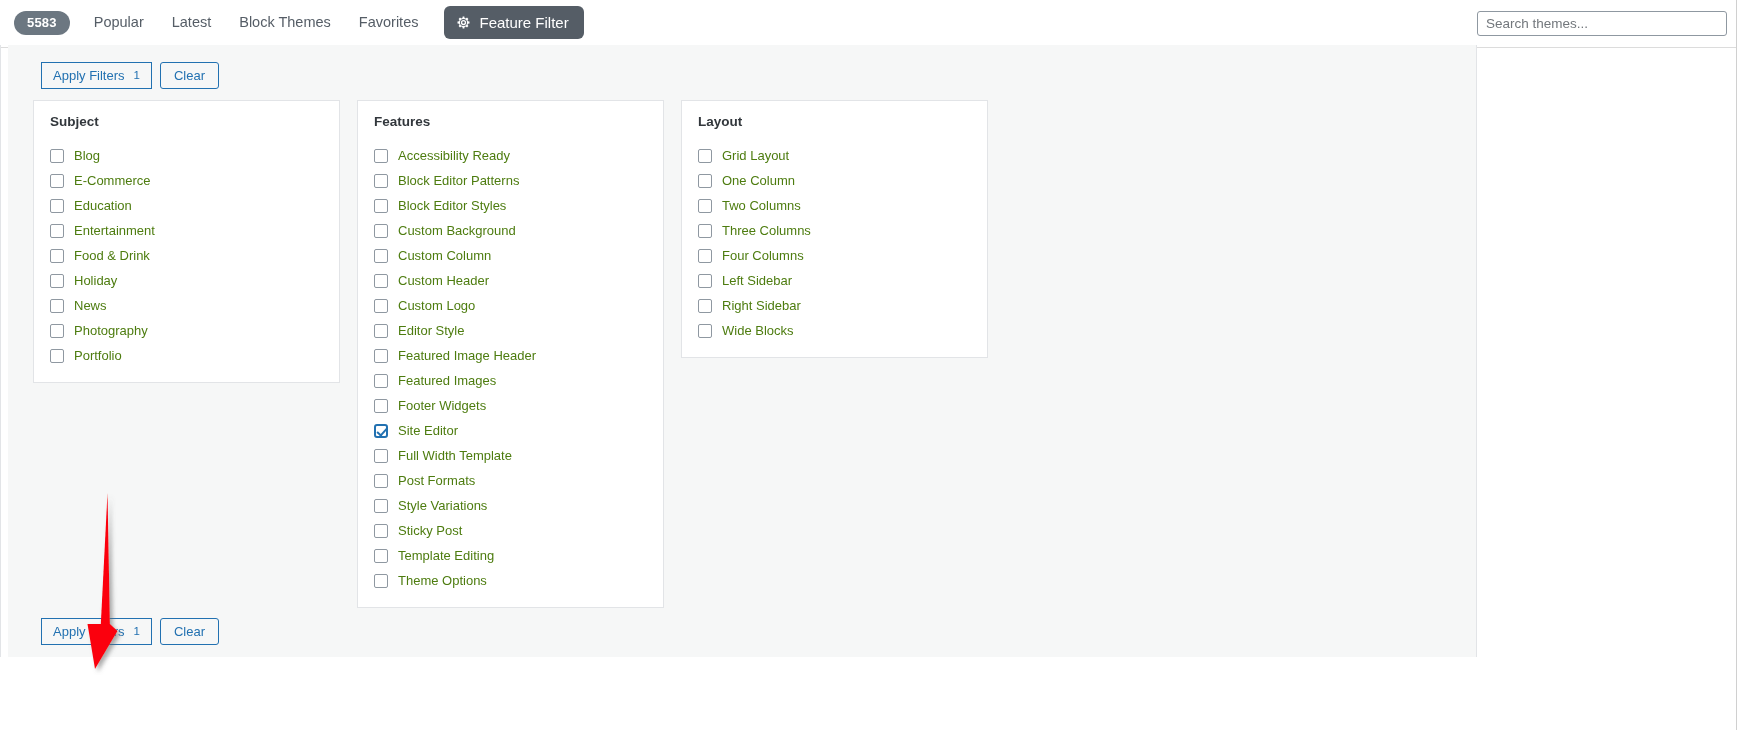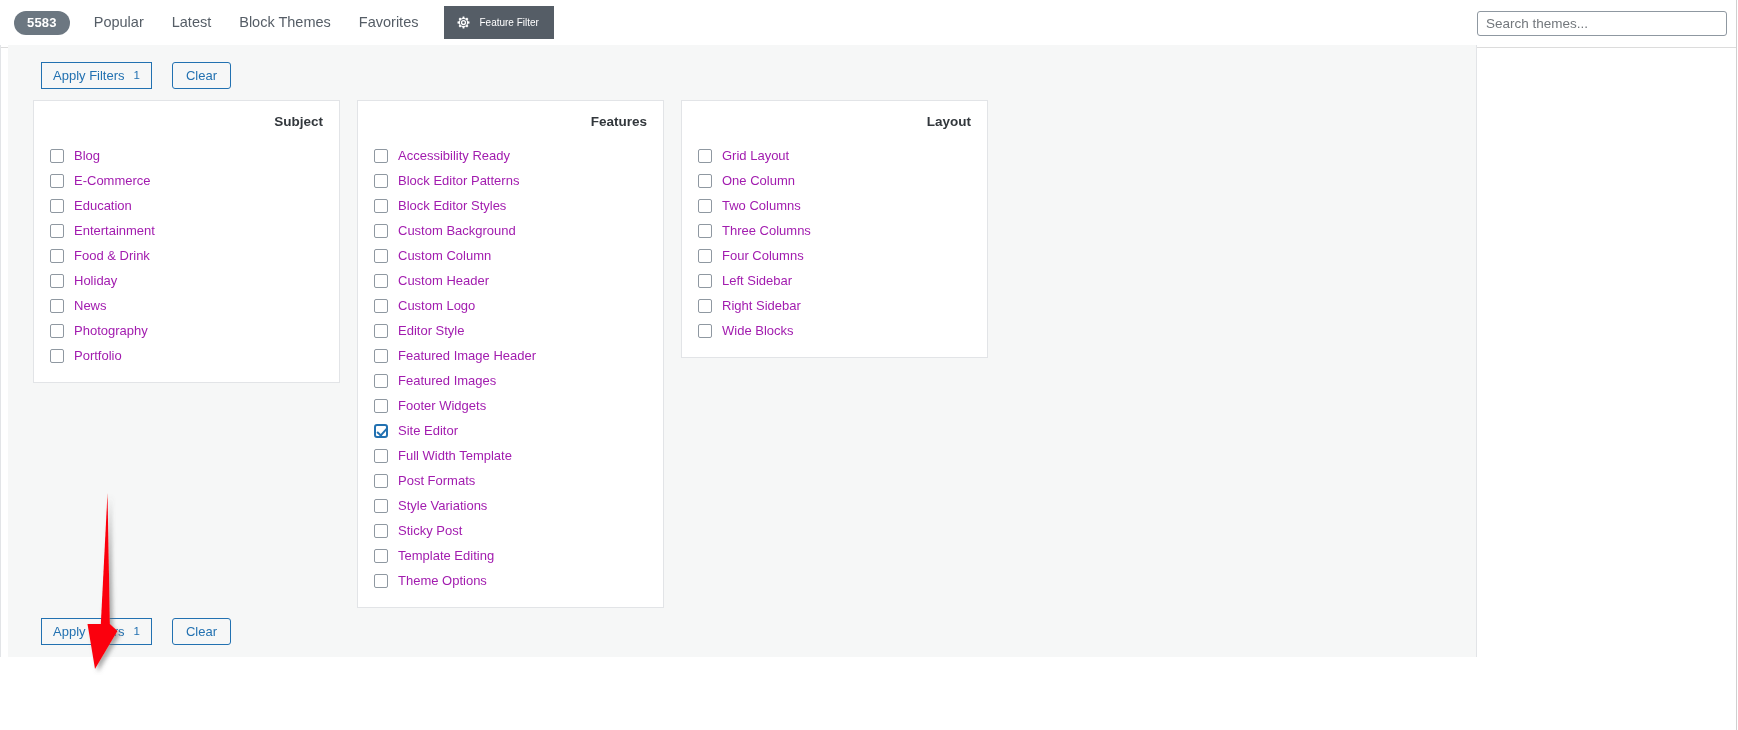--- a/index.html
+++ b/index.html
@@ -50,28 +50,29 @@
     font-size: 14.5px;
     padding: 8px 14px;
     text-decoration: none;
     line-height: 1;
     white-space: nowrap;
   }
   .nav-link:first-of-type { margin-left: 10px; }
   .feature-filter-btn {
     background: #555d66;
     color: #ffffff;
-    font-size: 10px;
+    font-size: 15px;
     padding: 9px 15px 9px 12px;
     display: flex;
     align-items: center;
     gap: 8px;
     margin-left: 12px;
     line-height: 1;
     white-space: nowrap;
+    border-radius: 6px;
   }
   .gear-icon { display: inline-block; width: 15px; height: 15px; }
 
   .search-input {
     position: absolute;
     left: 1477px; top: 11px;
     width: 250px; height: 25px;
     border: 1px solid #8f98a1;
     border-radius: 3px;
     background: #ffffff;
@@ -130,38 +131,36 @@
     border: 1px solid #2271b1;
     background: #f6f7f7;
     color: #2271b1;
     border-radius: 3px;
     height: 27px;
     padding: 0 13px;
     font-size: 13px;
     font-family: "Liberation Sans", sans-serif;
     cursor: pointer;
     line-height: 1;
-    margin-left: 12px;
   }
 
   
   .groups {
     position: absolute;
     left: 25px; top: 55px;
     width: 1420px;
     display: flex;
     align-items: flex-start;
     gap: 17px;
   }
   .filter-group {
     background: #ffffff;
     border: 1px solid #e2e4e7;
     width: 307px;
     padding: 13px 16px 14px 16px;
-    text-align: right;
   }
   .group-title {
     font-size: 13.5px;
     font-weight: bold;
     color: #32373c;
     margin: 0 0 13px 0;
     line-height: 1.2;
   }
   .opt-list { list-style: none; margin: 0; padding: 0; }
   .opt-item {
@@ -188,21 +187,21 @@
     content: "";
     position: absolute;
     left: 3px; top: 0px;
     width: 4px; height: 8px;
     border: solid #2271b1;
     border-width: 0 2px 2px 0;
     transform: rotate(42deg);
   }
   .opt-label {
     font-size: 13px;
-    color: #a21caf;
+    color: #4d7c0f;
     line-height: 1;
     white-space: nowrap;
   }
 
   
   .anno-arrow {
     position: absolute;
     left: 60px; top: 485px;
     width: 80px; height: 190px;
     pointer-events: none;

